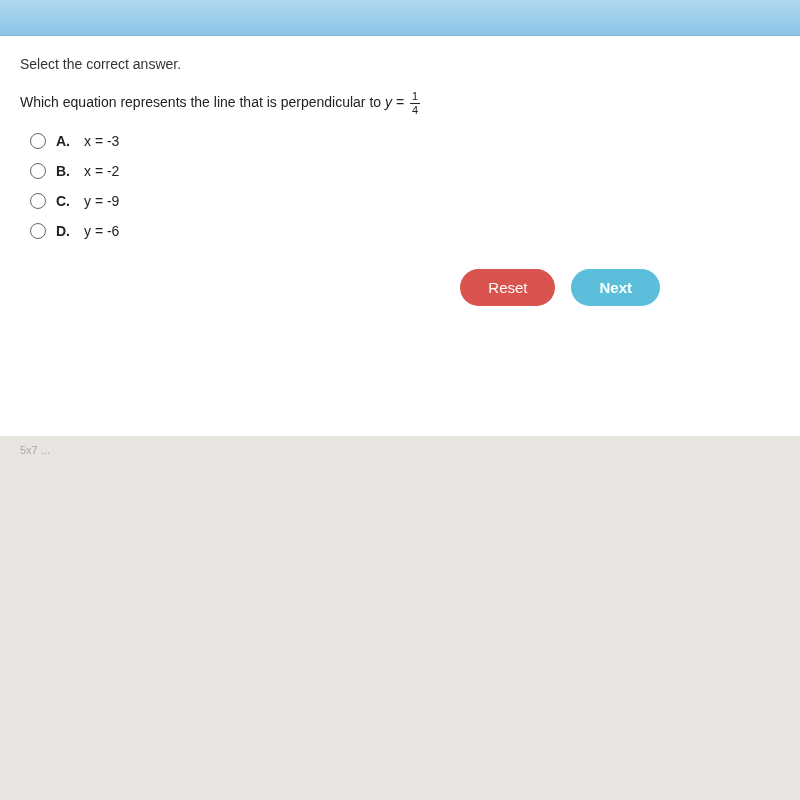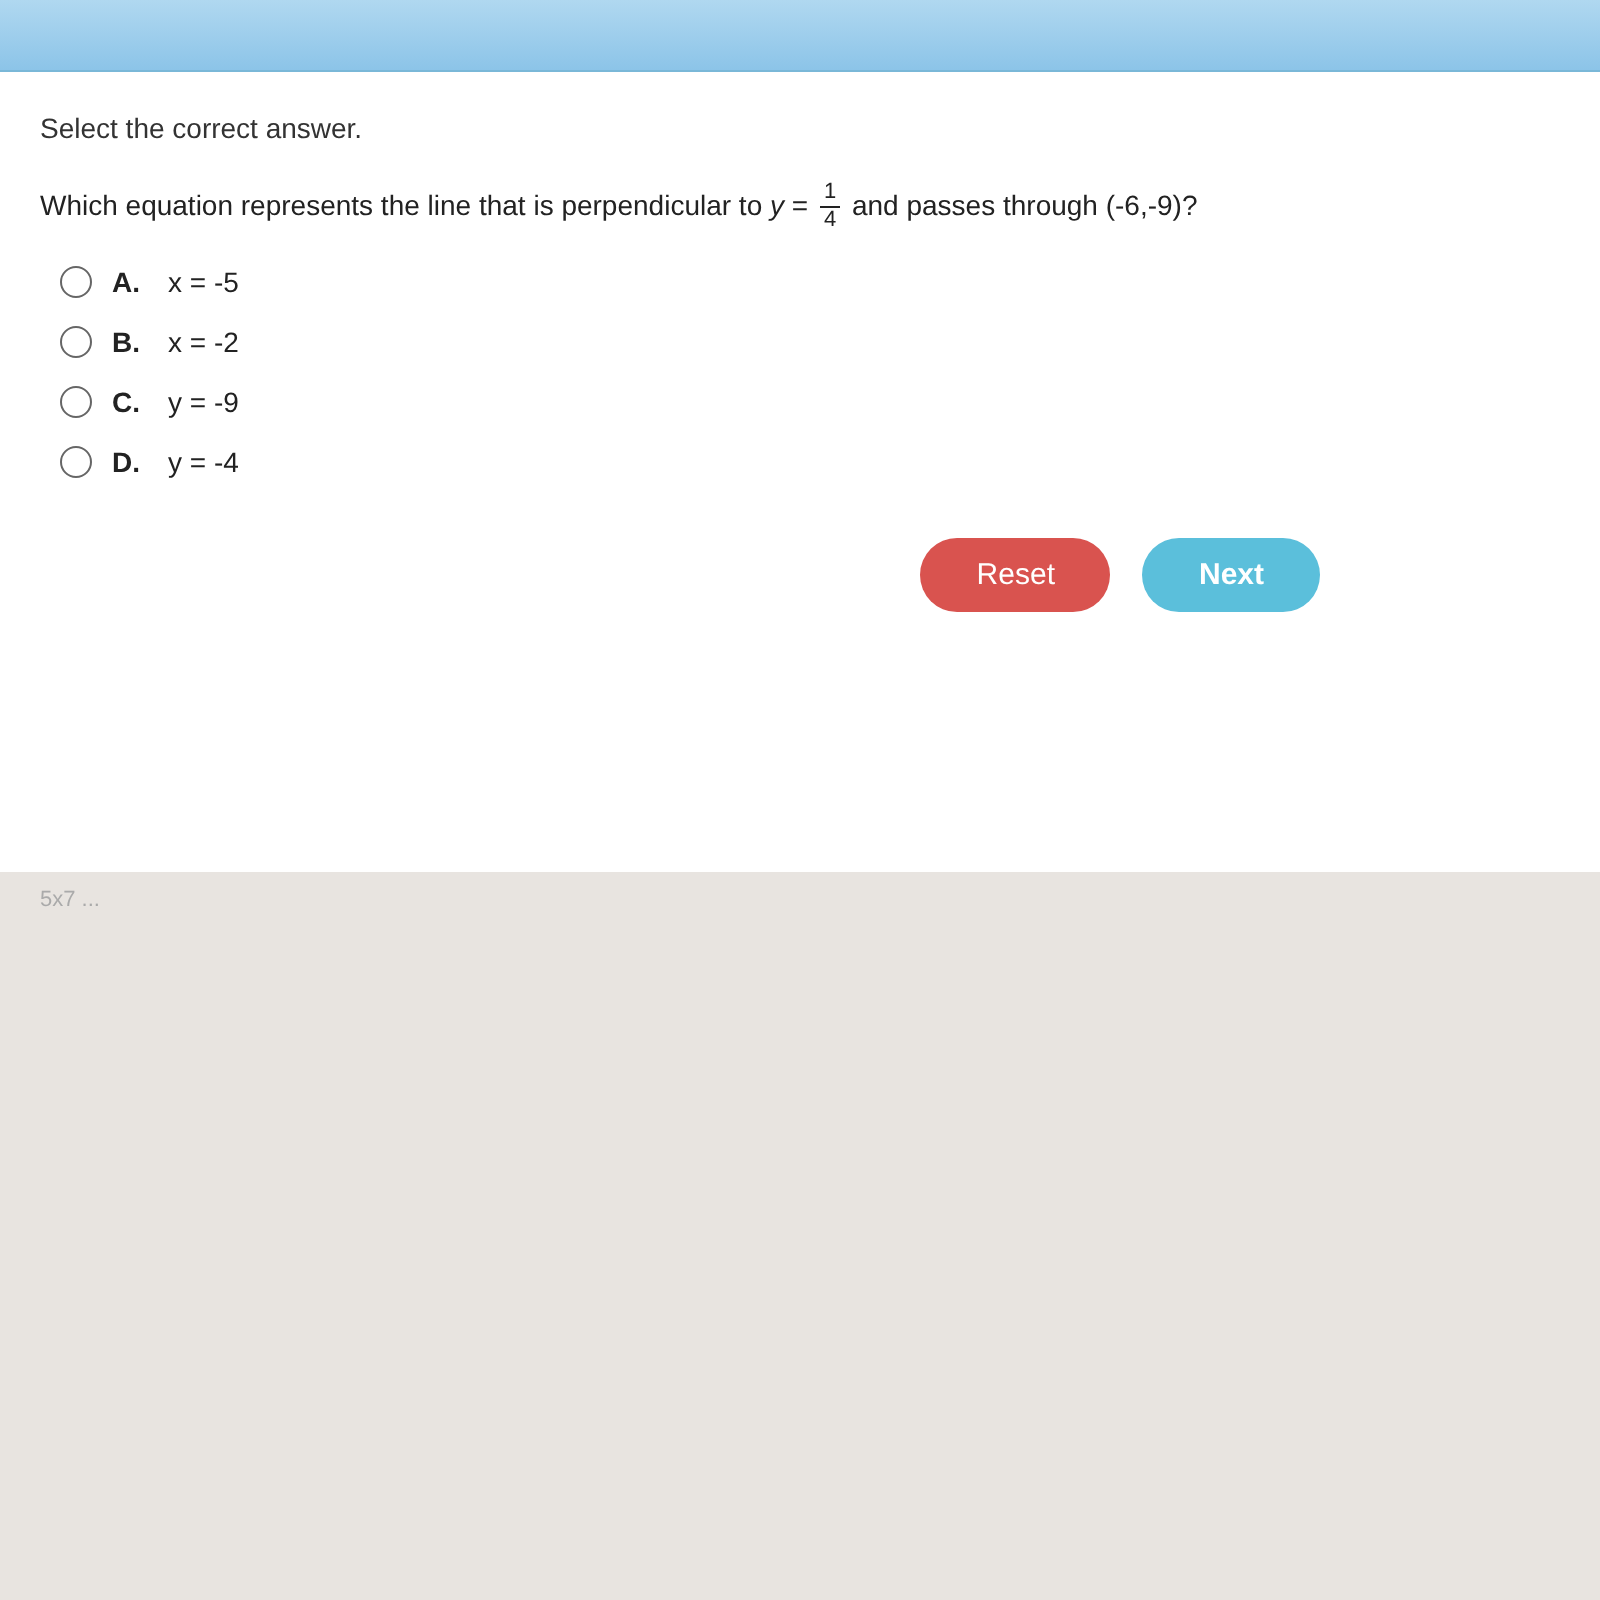--- a/index.html
+++ b/index.html
@@ -154,43 +154,42 @@
   <p class="instruction-text">Select the correct answer.</p>
 
   <div class="question-text">
     <span>Which equation represents the line that is perpendicular to</span>
     <span> <em>y</em> </span>
     <span>=</span>
     <span class="fraction">
       <span class="numerator">1</span>
       <span class="denominator">4</span>
     </span>
-    <span>and passes through (-6,-9)?</span>
   </div>
 
   <ul class="options-list">
     <li class="option-item">
       <span class="radio-circle"></span>
       <span class="option-letter">A.</span>
-      <span class="option-value">x = -5</span>
+      <span class="option-value">x = -3</span>
     </li>
     <li class="option-item">
       <span class="radio-circle"></span>
       <span class="option-letter">B.</span>
       <span class="option-value">x = -2</span>
     </li>
     <li class="option-item">
       <span class="radio-circle"></span>
       <span class="option-letter">C.</span>
       <span class="option-value">y = -9</span>
     </li>
     <li class="option-item">
       <span class="radio-circle"></span>
       <span class="option-letter">D.</span>
-      <span class="option-value">y = -4</span>
+      <span class="option-value">y = -6</span>
     </li>
   </ul>
 
   <div class="button-row">
     <button class="btn-reset">Reset</button>
     <button class="btn-next">Next</button>
   </div>
 </div>
 
 <div class="bottom-area">

